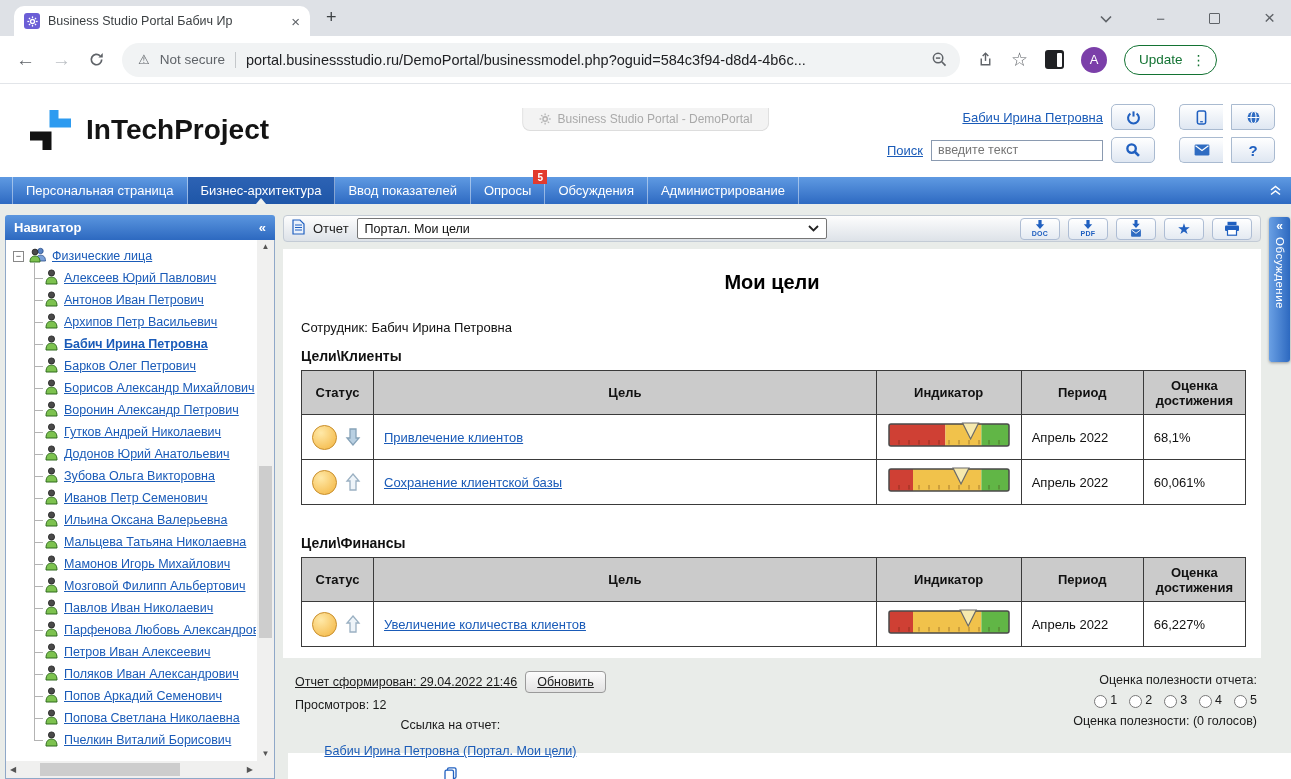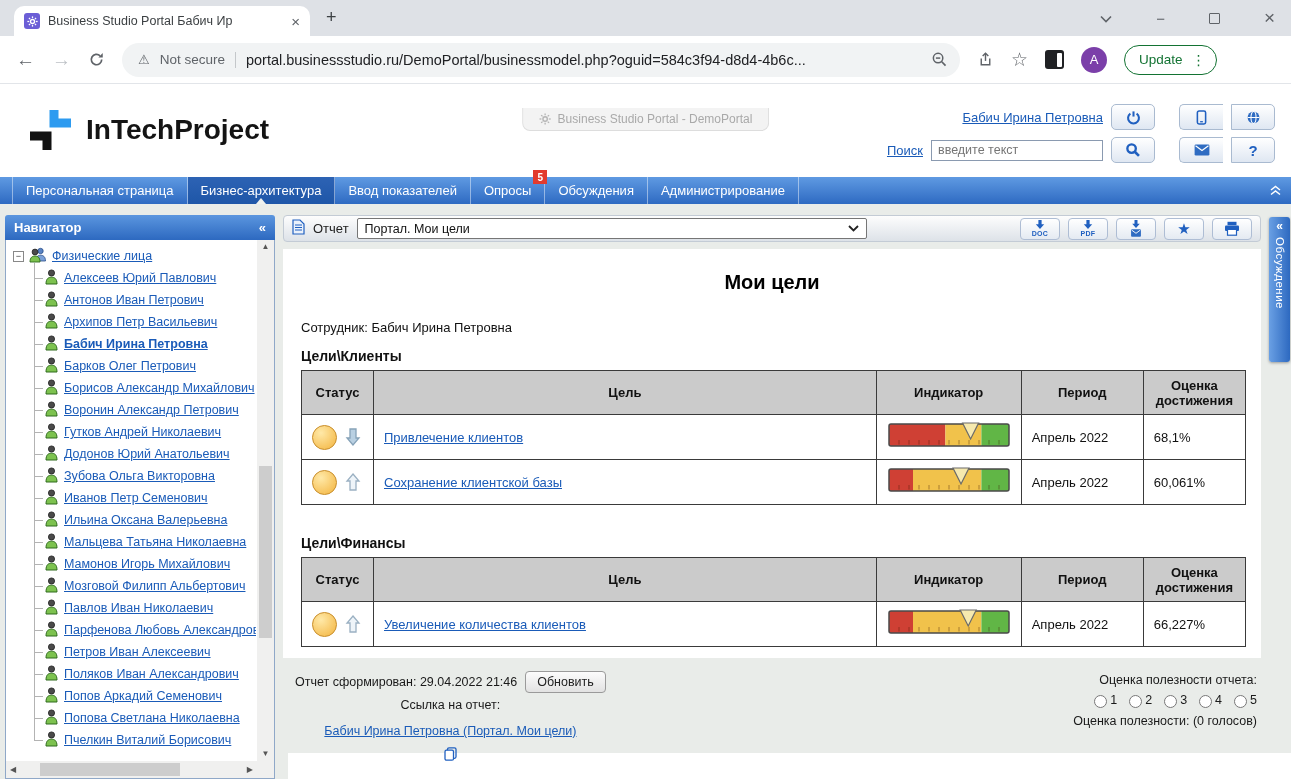--- a/index.html
+++ b/index.html
@@ -82,42 +82,42 @@
   .sb-hscroll{ position:absolute;left:0;right:17px;bottom:0;height:17px;background:#f0f0ef;display:flex;align-items:center;padding:0 4px; }
   .sb-harr{ font-size:8px;color:#555;line-height:1; }
   .sb-htrack{ flex:1;height:100%;position:relative; }
   .sb-hthumb{ position:absolute;top:2px;bottom:2px;left:24px;width:140px;background:#cdcdcd; }
   .sb-corner{ position:absolute;right:0;bottom:0;width:17px;height:17px;background:#f0f0ef; }
 
   
   .main{ flex:1;display:flex;flex-direction:column;padding-right:30px;position:relative;z-index:1; }
   .toolbar{ height:27px;background:linear-gradient(#fdfdfd,#dde2e8);border:1px solid #c3cbd5;border-radius:4px;display:flex;align-items:center;padding:0 8px;gap:8px;flex:none; }
   .tb-label{ font-size:13px;color:#222; }
-  .report-select{ width:510px;height:21px;background:#fff;border:1px solid #767676;border-radius:2px;display:flex;align-items:center;justify-content:space-between;padding:0 7px;font-size:12.5px;color:#111;cursor:pointer; }
+  .report-select{ width:470px;height:21px;background:#fff;border:1px solid #767676;border-radius:2px;display:flex;align-items:center;justify-content:space-between;padding:0 7px;font-size:12.5px;color:#111;cursor:pointer; }
   .tb-spacer{ flex:1; }
   .tb-btn{ width:40px;height:22px;border:1px solid #aebdd4;border-radius:4px;background:linear-gradient(#ffffff,#e4eaf2);display:flex;flex-direction:column;align-items:center;justify-content:center;color:#2060c0;cursor:pointer;gap:1px; }
   .tb-cap{ font-size:7px;font-weight:bold;line-height:1;letter-spacing:.3px; }
   .tb-star{ font-size:15px;line-height:1;color:#2060c0; }
 
   .content{ background:#fff;margin-top:7px;height:409px;overflow:hidden;flex:none;padding-top:16px; }
   .report-title{ text-align:center;font-size:20px;font-weight:bold;margin:6px 0 26px; }
   .emp-line{ font-size:13px;margin:0 0 13px 18px;color:#111; }
   .sec-head{ font-size:14px;font-weight:bold;margin:0 0 6px 18px;color:#111; }
   .sec-gap{ height:30px; }
   table.goal-table{ border-collapse:collapse;margin-left:18px;width:945px;font-size:13px;color:#111; }
   .goal-table th{ background:#cbcbcb;border:1px solid #3a3a3a;font-weight:bold;padding:4px 12px;height:44px; }
   .goal-table td{ border:1px solid #3a3a3a;padding:4px 10px;height:45px; }
   .status-wrap{ display:flex;align-items:center;gap:8px; }
   .circle{ width:25px;height:25px;border-radius:50%;background:radial-gradient(circle at 35% 30%,#ffe9a8,#f3b43e);border:1px solid #c98f2d;flex:none; }
   .goal-link{ color:#1a5bb8;text-decoration:underline;cursor:pointer; }
   .ind-cell{ text-align:center; }
 
   .pfooter{ margin-top:13px;display:flex;justify-content:space-between;font-size:12.5px;color:#1a1a1a;padding:0 4px 0 12px; }
   .pf-left{ line-height:1.6; }
-  .pf-row1{ display:flex;align-items:center;gap:8px;margin-bottom:2px; }
+  .pf-row1{ display:flex;align-items:center;gap:8px;margin-bottom:2px;text-decoration:underline; }
   .refresh-btn{ font-size:12.5px;padding:3px 11px;border:1px solid #9a9a9a;border-radius:4px;background:linear-gradient(#fcfcfc,#e2e2e2);color:#222;cursor:pointer;font-family:"Liberation Sans",sans-serif; }
   .pf-link{ color:#1a5bb8;text-decoration:underline;cursor:pointer; }
   .pf-linkrow{ display:flex;align-items:center;gap:6px;flex-direction:column; }
   .pf-right{ text-align:right;line-height:1.55; }
   .radio-row{ display:flex;gap:12px;justify-content:flex-end;align-items:center;margin:1px 0; }
   .radio-opt{ display:flex;align-items:center;gap:3px; }
   .radio-opt input{ margin:0;width:13px;height:13px; }
 
   .disc-tab{ position:absolute;right:1px;top:13px;width:21px;height:145px;background:linear-gradient(90deg,#6aa0e4,#2d69c0);border-radius:3px;color:#fff;display:flex;flex-direction:column;align-items:center;padding-top:3px;box-shadow:0 1px 3px rgba(0,0,0,.35);cursor:pointer; }
   .disc-arr{ font-size:12px;font-weight:bold;line-height:1; }
@@ -687,20 +687,21 @@
             <div class="sec-gap"></div>
           </div>
       </div>
 
       <div class="pfooter">
         <div class="pf-left">
           <div class="pf-row1">
             <span>Отчет сформирован: 29.04.2022 21:46</span>
             <button class="refresh-btn">Обновить</button>
           </div>
+          <div>Просмотров: 12</div>
           <div class="pf-linkrow">
             <span>Ссылка на отчет:</span>
             <span class="pf-link">Бабич Ирина Петровна (Портал. Мои цели)</span>
             <span>
               <svg width="13" height="14" viewBox="0 0 13 14">
                   <rect x="3.5" y="0.8" width="8.5" height="10.5" rx="1.5" fill="none" stroke="#2060c0" stroke-width="1.3"></rect>
                   <rect x="1" y="3.2" width="8.5" height="10" rx="1.5" fill="#fff" stroke="#2060c0" stroke-width="1.3"></rect>
                 </svg>
             </span>
           </div>

